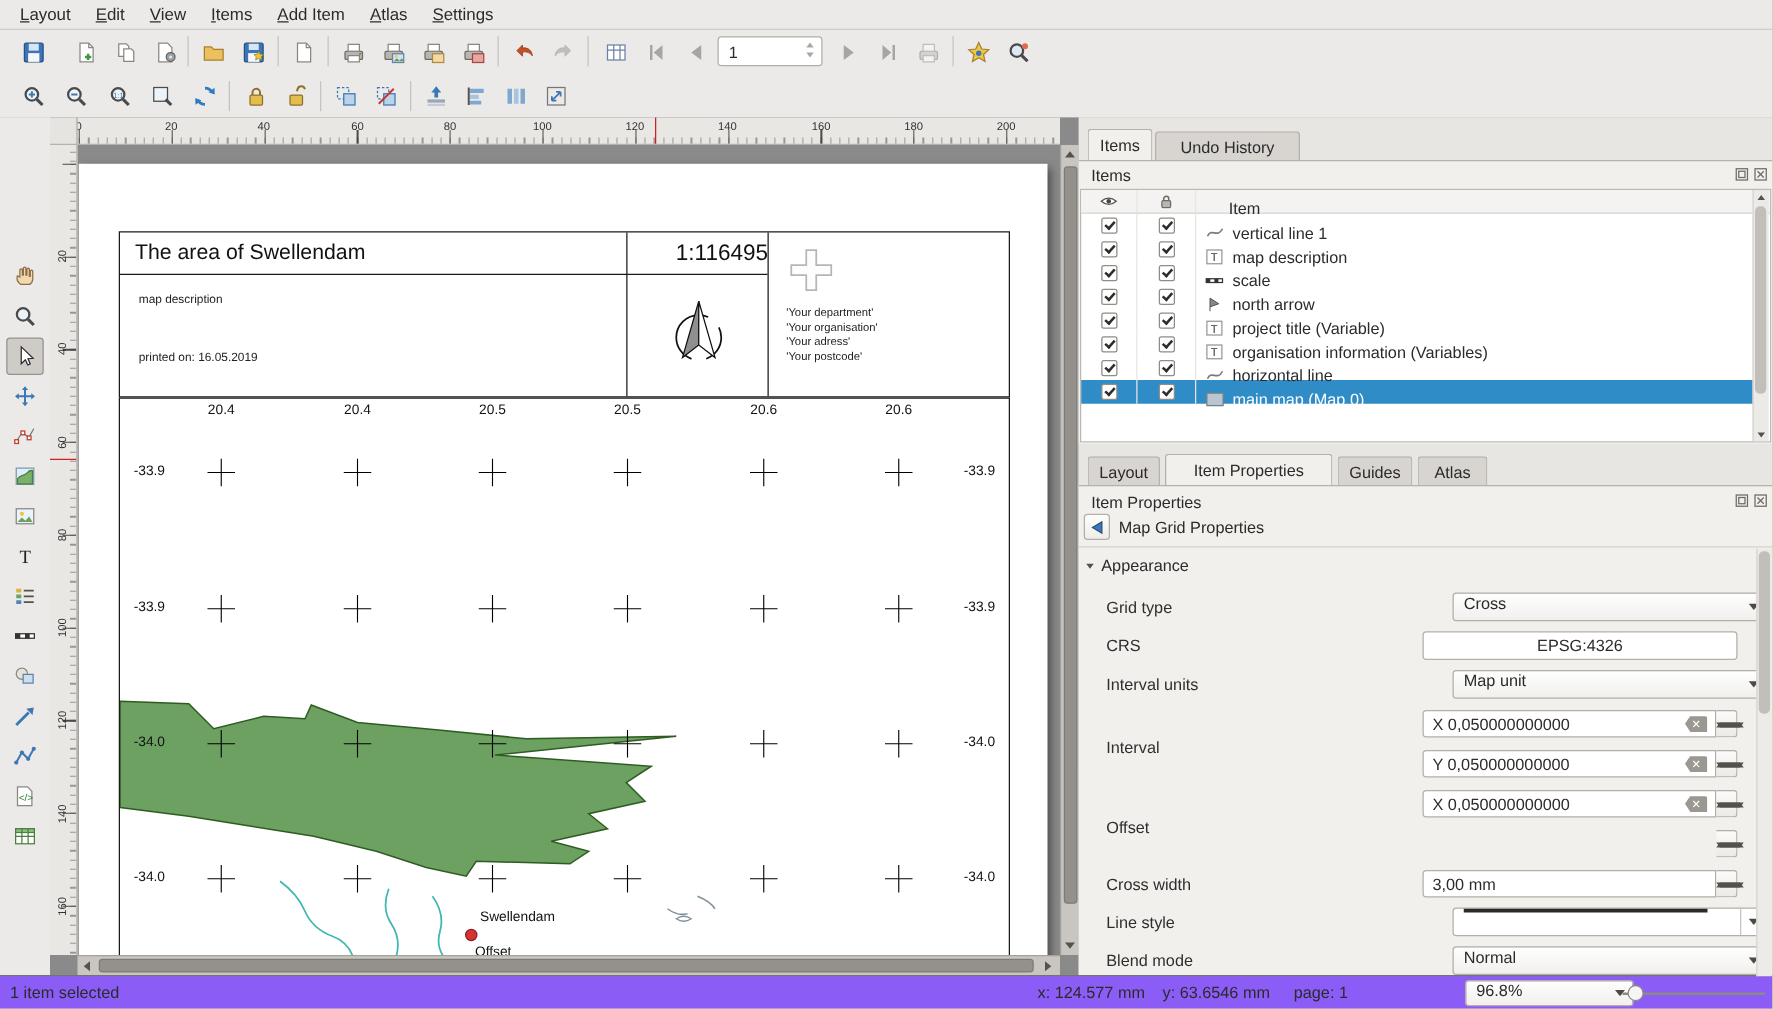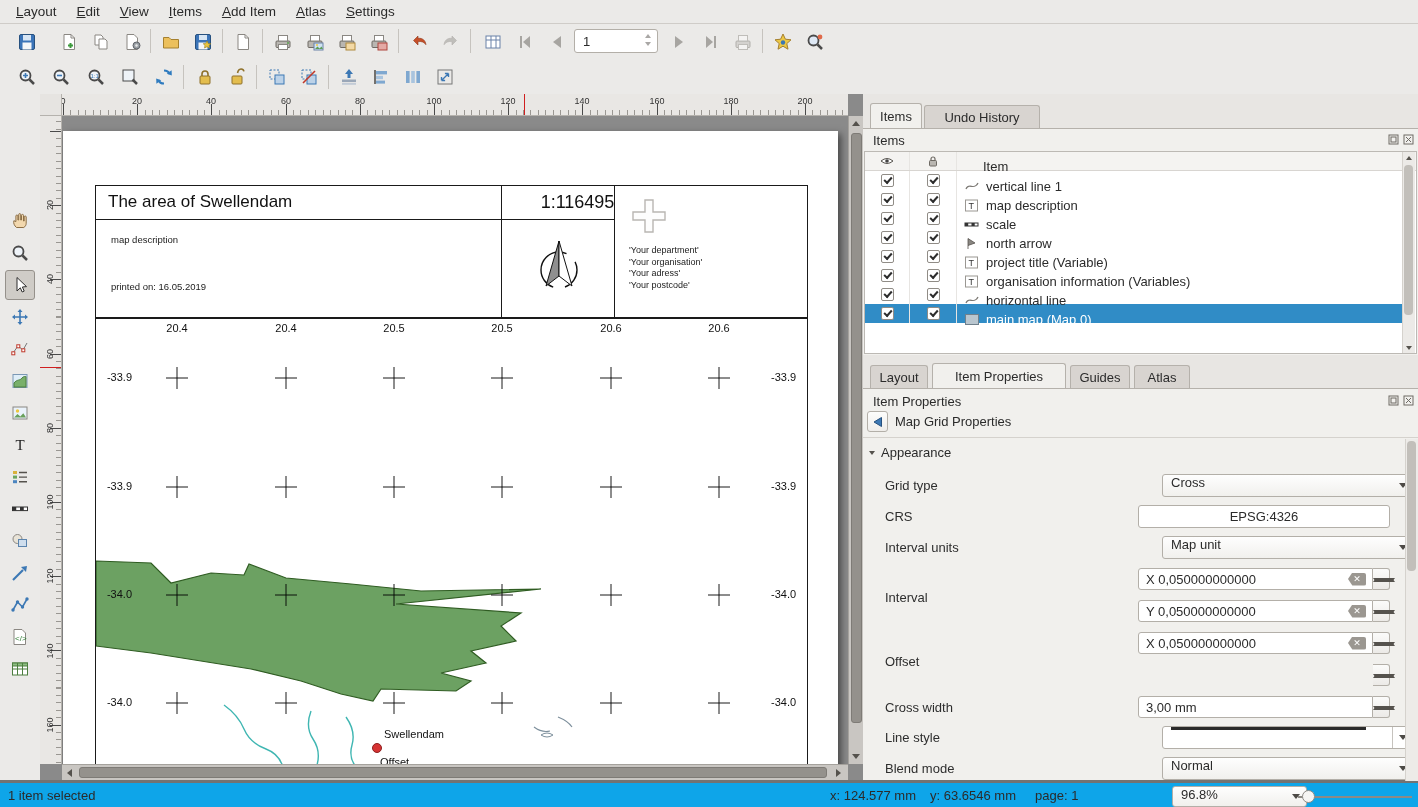--- a/index.html
+++ b/index.html
@@ -83,21 +83,21 @@
   .spin span{position:absolute;left:0;width:100%;height:11px;display:flex;align-items:center;justify-content:center;}
   .spin .dn{top:11px;}
   .tri-u2{width:0;height:0;border-left:3.5px solid transparent;border-right:3.5px solid transparent;border-bottom:4px solid #55524d;}
   .tri-d2{width:0;height:0;border-left:3.5px solid transparent;border-right:3.5px solid transparent;border-top:4px solid #55524d;}
   .clearbtn{position:absolute;right:6px;width:18px;height:13px;background:#9b9791;clip-path:polygon(24% 0,100% 0,100% 100%,24% 100%,0 50%);color:#fff;font-size:9px;display:flex;align-items:center;justify-content:center;border-radius:2px;}
   .crsbtn{position:absolute;left:275px;width:252px;height:23px;background:#fff;border:1px solid #b3afa8;border-radius:3px;font-size:13px;display:flex;align-items:center;justify-content:center;box-sizing:border-box;}
   .backbtn{position:absolute;left:4px;width:21px;height:21px;background:linear-gradient(#fdfdfc,#efedea);border:1px solid #b3afa8;border-radius:3px;display:flex;align-items:center;justify-content:center;box-sizing:border-box;}
   .pscrollbar{position:absolute;left:542px;width:12px;background:#edebe8;border-left:1px solid #d5d2cd;}
   .pthumb{position:absolute;left:1px;width:9px;background:#c2bfba;border-radius:4px;}
   
-  .statusbar{position:absolute;left:0;top:780px;width:100%;height:27px;background:#0ea5e9;border-top:3px solid #737373;box-sizing:border-box;font-size:13px;}
+  .statusbar{position:absolute;left:0;top:780px;width:100%;height:27px;background:#8b5cf6;border-top:1px solid #737373;box-sizing:border-box;font-size:13px;}
   .sbtext{position:absolute;top:5px;}
   u{text-decoration:underline;}
 </style>
 </head>
 <body>
 
 <div class="win">
 
   <div class="menubar">
     <span class="menu-item"><u>L</u>ayout</span>

